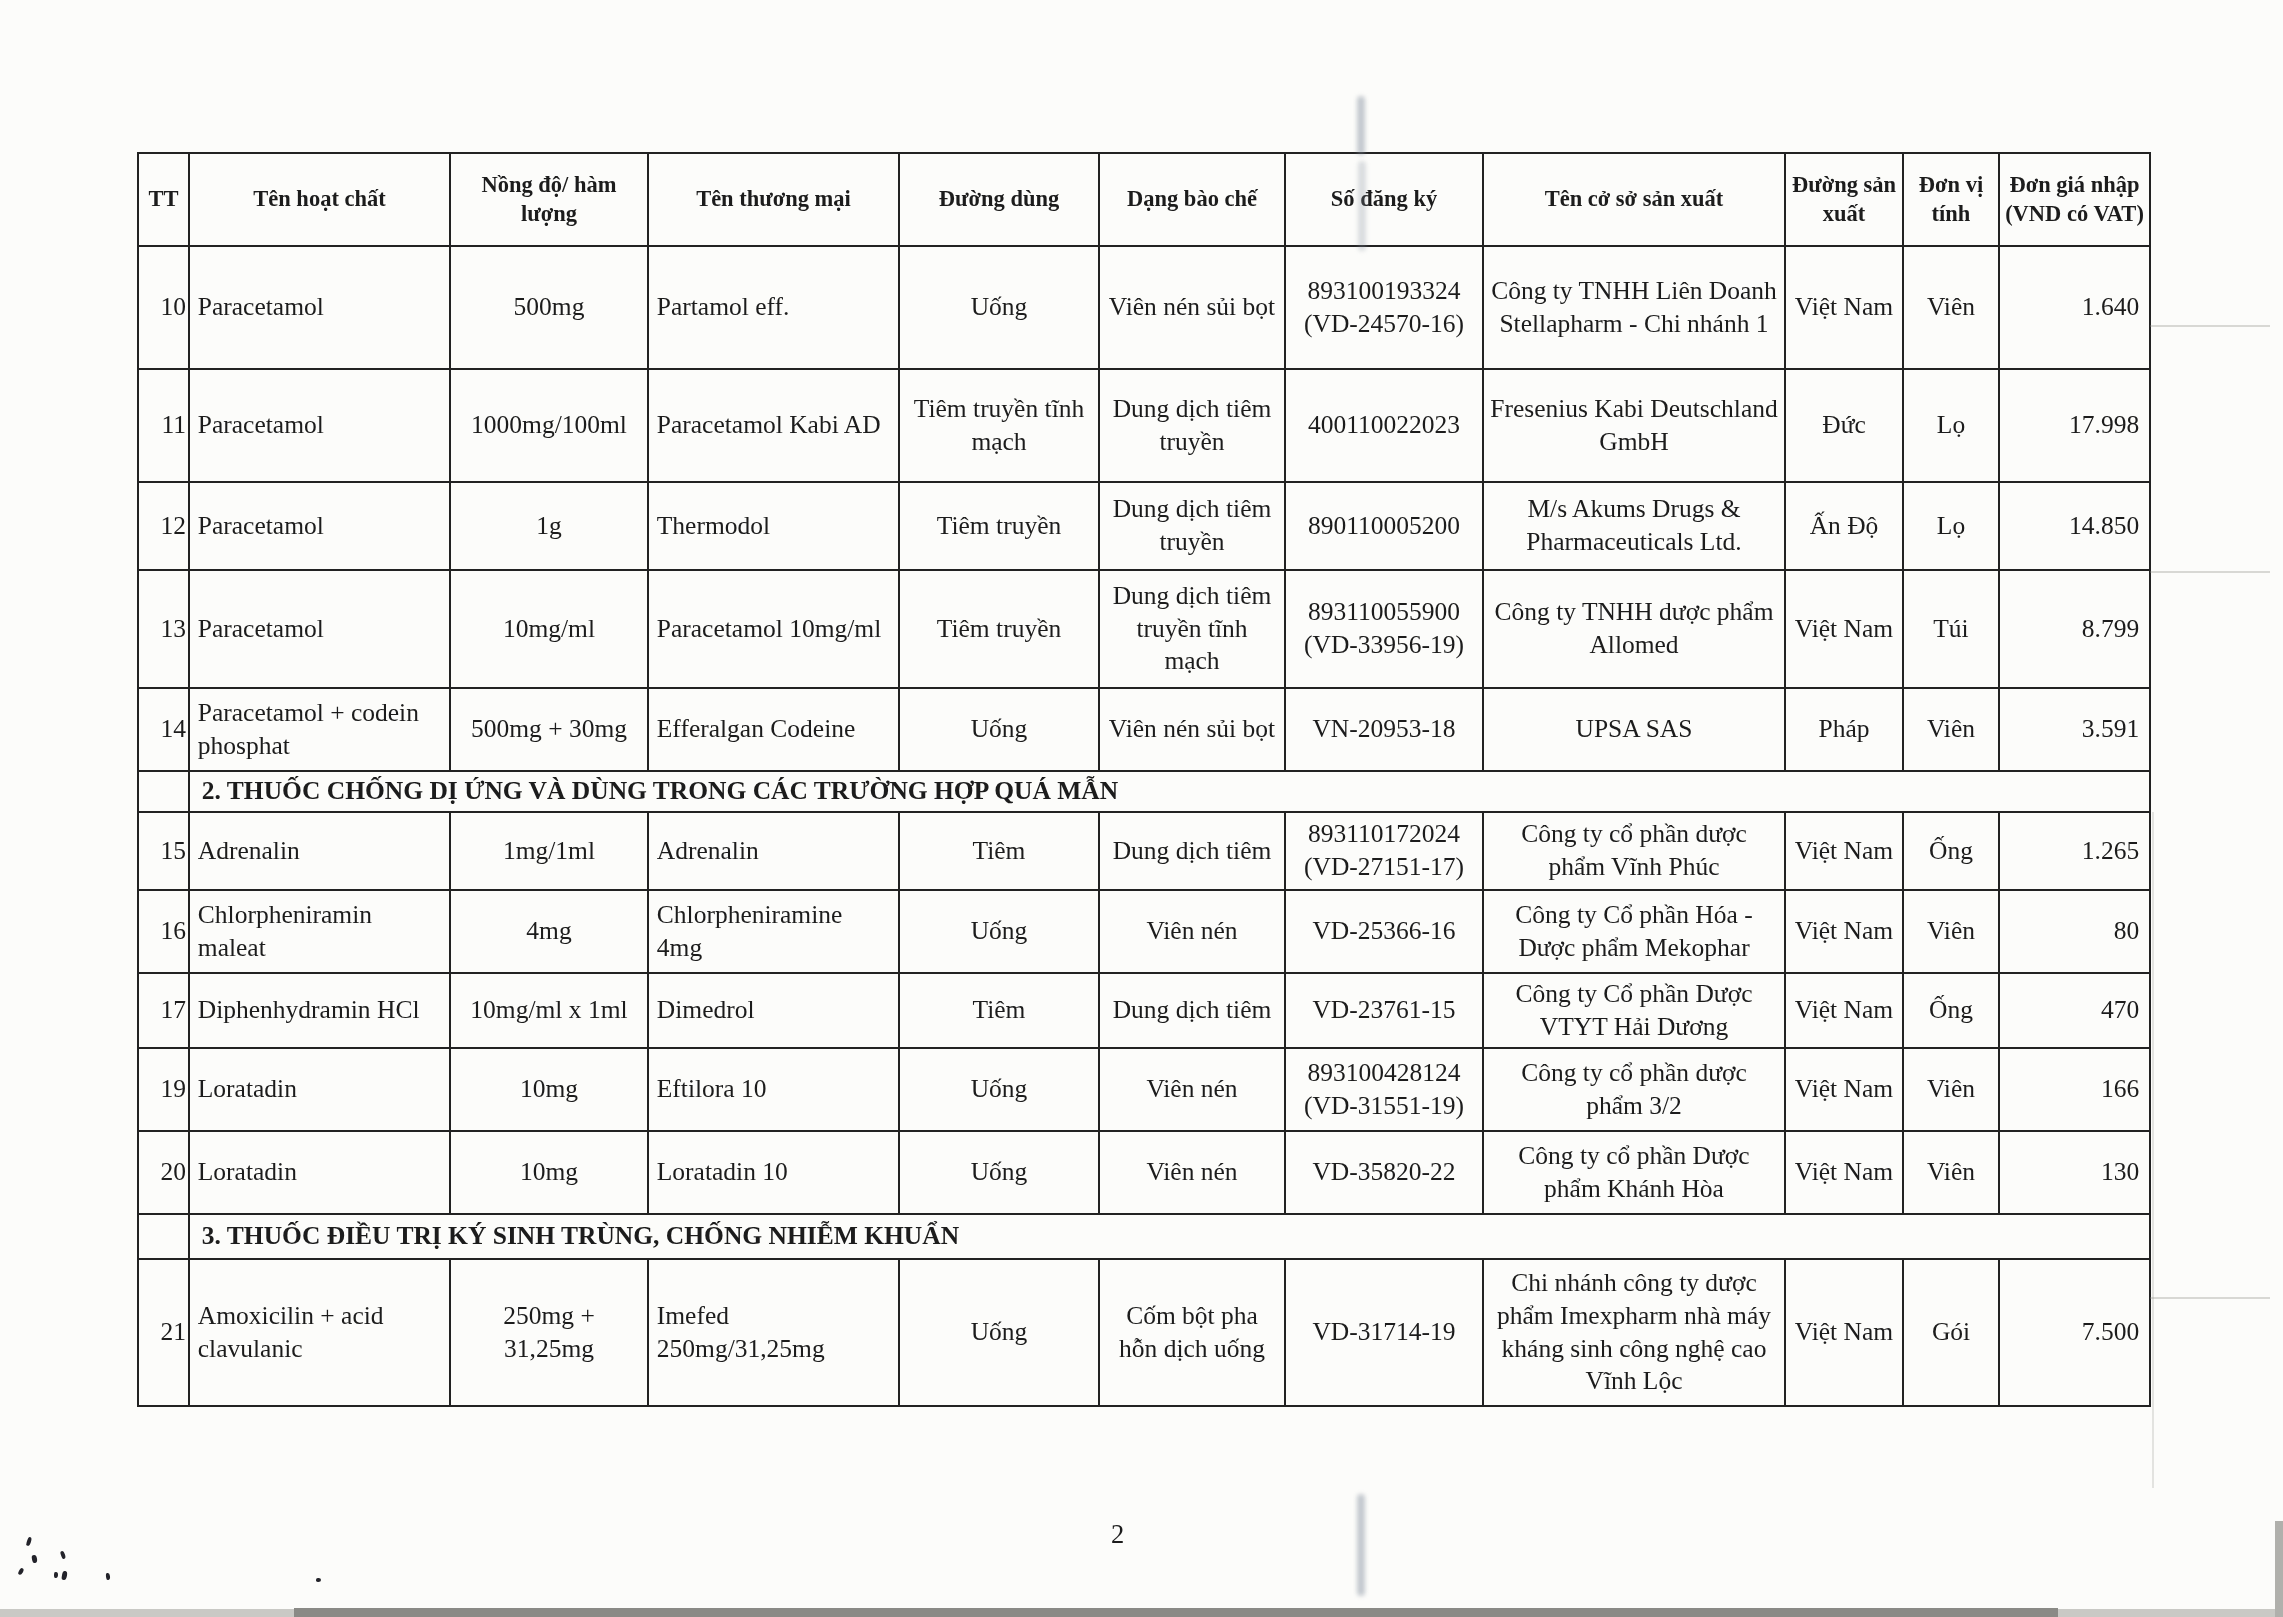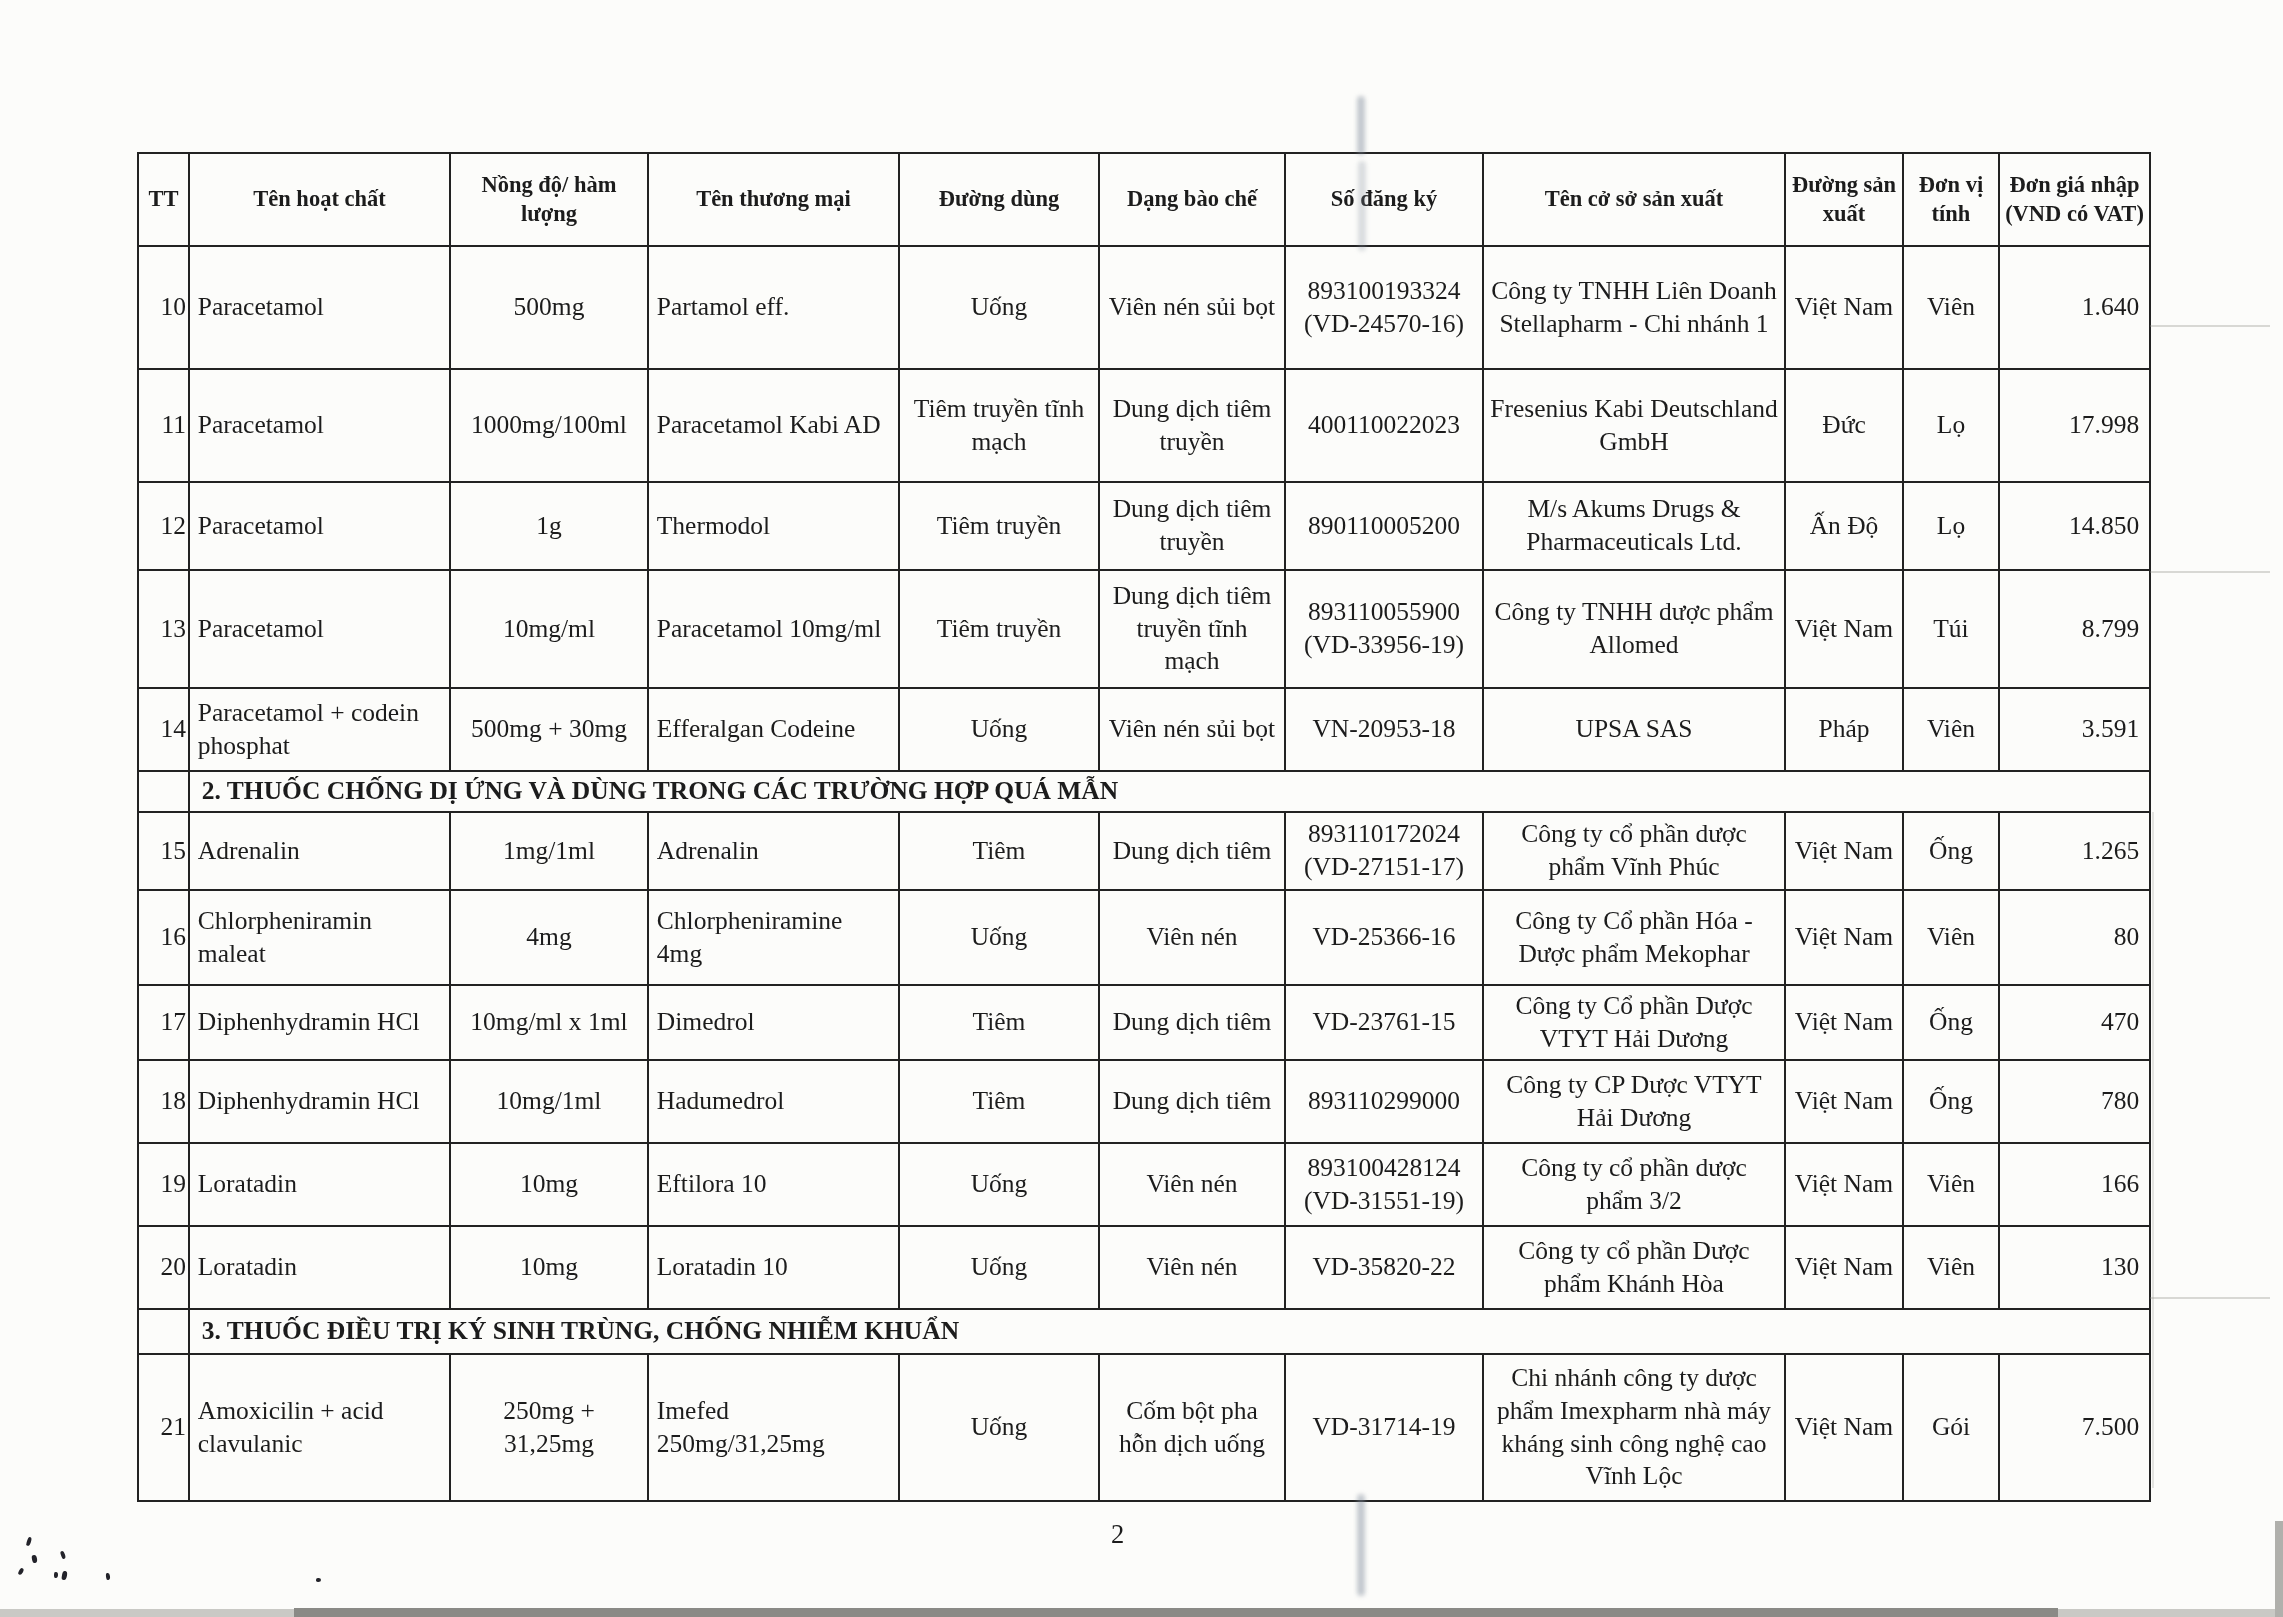--- a/index.html
+++ b/index.html
@@ -192,21 +192,21 @@
       <td class="c-brand">Adrenalin</td>
       <td class="c-route">Tiêm</td>
       <td class="c-form">Dung dịch tiêm</td>
       <td class="c-reg">893110172024
 (VD-27151-17)</td>
       <td class="c-mfr">Công ty cổ phần dược phẩm Vĩnh Phúc</td>
       <td class="c-country">Việt Nam</td>
       <td class="c-unit">Ống</td>
       <td class="c-price">1.265</td>
     </tr>
-    <tr style="height:95px">
+    <tr style="height:83px">
       <td class="c-tt">16</td>
       <td class="c-name">Chlorpheniramin
 maleat</td>
       <td class="c-dose">4mg</td>
       <td class="c-brand">Chlorpheniramine
 4mg</td>
       <td class="c-route">Uống</td>
       <td class="c-form">Viên nén</td>
       <td class="c-reg">VD-25366-16</td>
       <td class="c-mfr">Công ty Cổ phần Hóa - Dược phẩm Mekophar</td>
@@ -219,33 +219,20 @@
       <td class="c-name">Diphenhydramin HCl</td>
       <td class="c-dose">10mg/ml x 1ml</td>
       <td class="c-brand">Dimedrol</td>
       <td class="c-route">Tiêm</td>
       <td class="c-form">Dung dịch tiêm</td>
       <td class="c-reg">VD-23761-15</td>
       <td class="c-mfr">Công ty Cổ phần Dược VTYT Hải Dương</td>
       <td class="c-country">Việt Nam</td>
       <td class="c-unit">Ống</td>
       <td class="c-price">470</td>
-    </tr>
-    <tr style="height:83px">
-      <td class="c-tt">18</td>
-      <td class="c-name">Diphenhydramin HCl</td>
-      <td class="c-dose">10mg/1ml</td>
-      <td class="c-brand">Hadumedrol</td>
-      <td class="c-route">Tiêm</td>
-      <td class="c-form">Dung dịch tiêm</td>
-      <td class="c-reg">893110299000</td>
-      <td class="c-mfr">Công ty CP Dược VTYT Hải Dương</td>
-      <td class="c-country">Việt Nam</td>
-      <td class="c-unit">Ống</td>
-      <td class="c-price">780</td>
     </tr>
     <tr style="height:83px">
       <td class="c-tt">19</td>
       <td class="c-name">Loratadin</td>
       <td class="c-dose">10mg</td>
       <td class="c-brand">Eftilora 10</td>
       <td class="c-route">Uống</td>
       <td class="c-form">Viên nén</td>
       <td class="c-reg">893100428124
 (VD-31551-19)</td>

